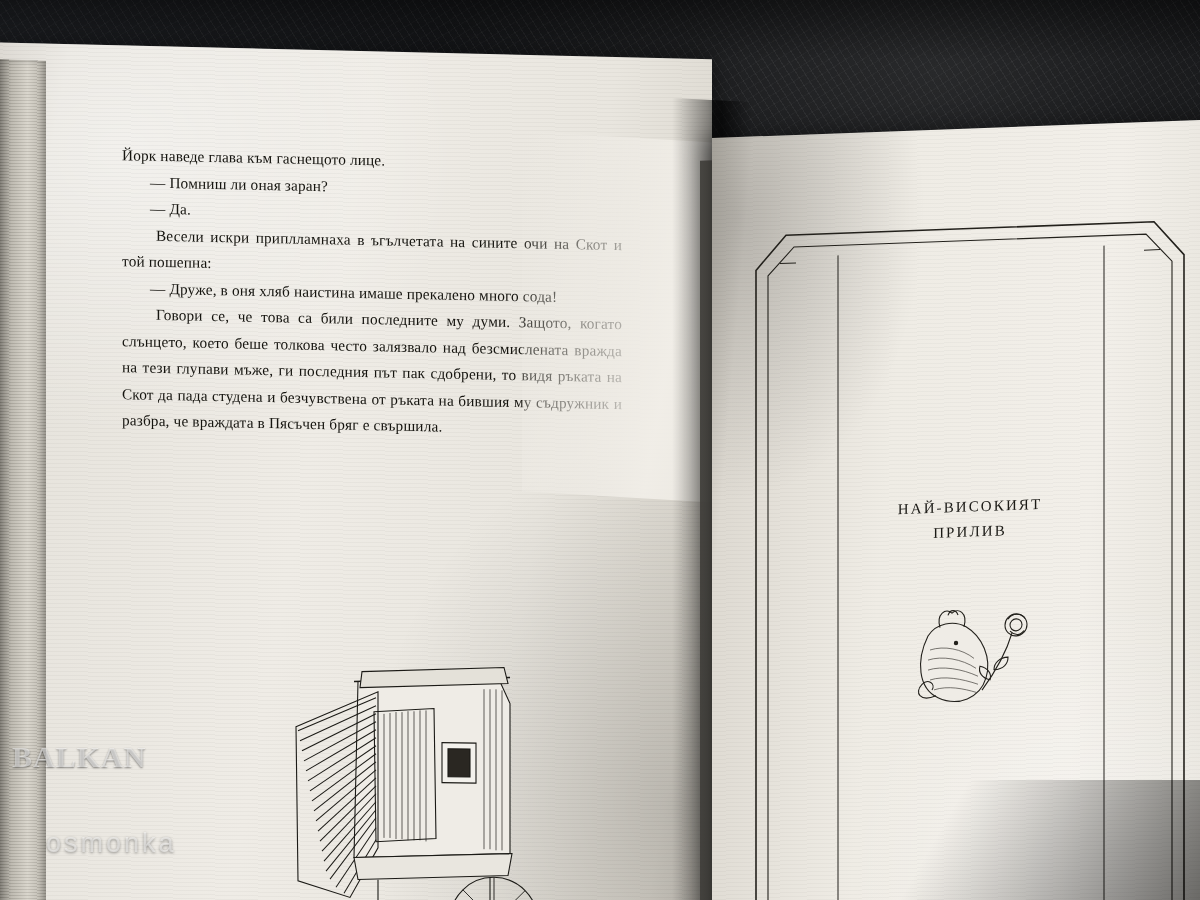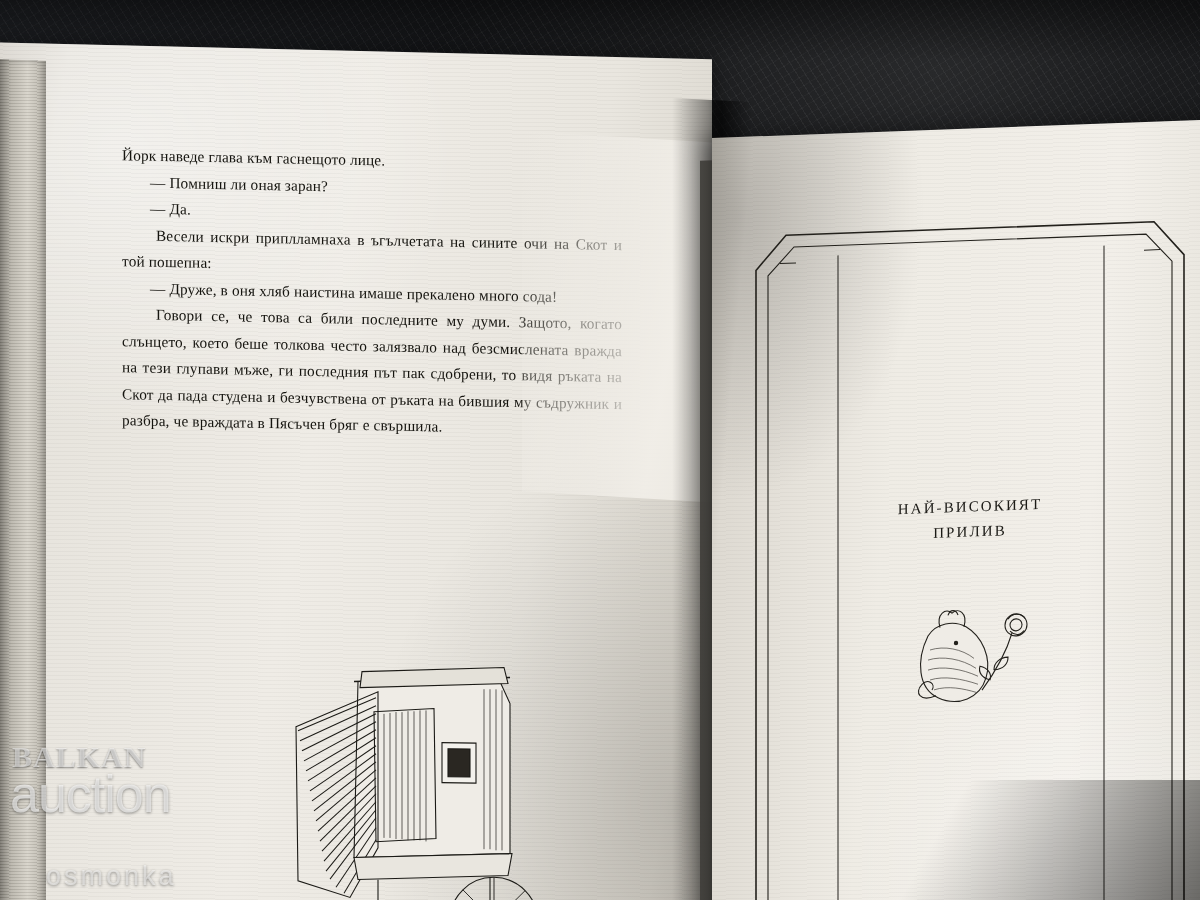--- a/index.html
+++ b/index.html
@@ -236,21 +236,20 @@
     text-shadow: 0 1px 3px rgba(0,0,0,0.4);
   }
   .wm-line3 {
     position: absolute;
     left: 38px; top: 94px;
     font-family: "Liberation Sans", sans-serif;
     font-size: 27px;
     letter-spacing: 3px;
     color: rgba(255,255,255,0.5);
     text-shadow: 0 1px 3px rgba(0,0,0,0.4);
-    margin-top: 33px;
   }
 
   
   .corner-dark {
     position: absolute;
     right: 0; bottom: 0;
     width: 360px; height: 120px;
     background: linear-gradient(300deg, rgba(0,0,0,0.55), rgba(0,0,0,0) 70%);
     pointer-events: none;
   }
@@ -428,17 +427,16 @@
           </svg>
         </div>
       </div>
     </div>
   </div>
 
   <div class="corner-dark"></div>
 
   <div class="watermark">
     <div class="wm-line1">BALKAN</div>
-    <div class="wm-line2">auction</div>
     <div class="wm-line3">osmonka</div>
   </div>
 
 </div>
 
 </body></html>

